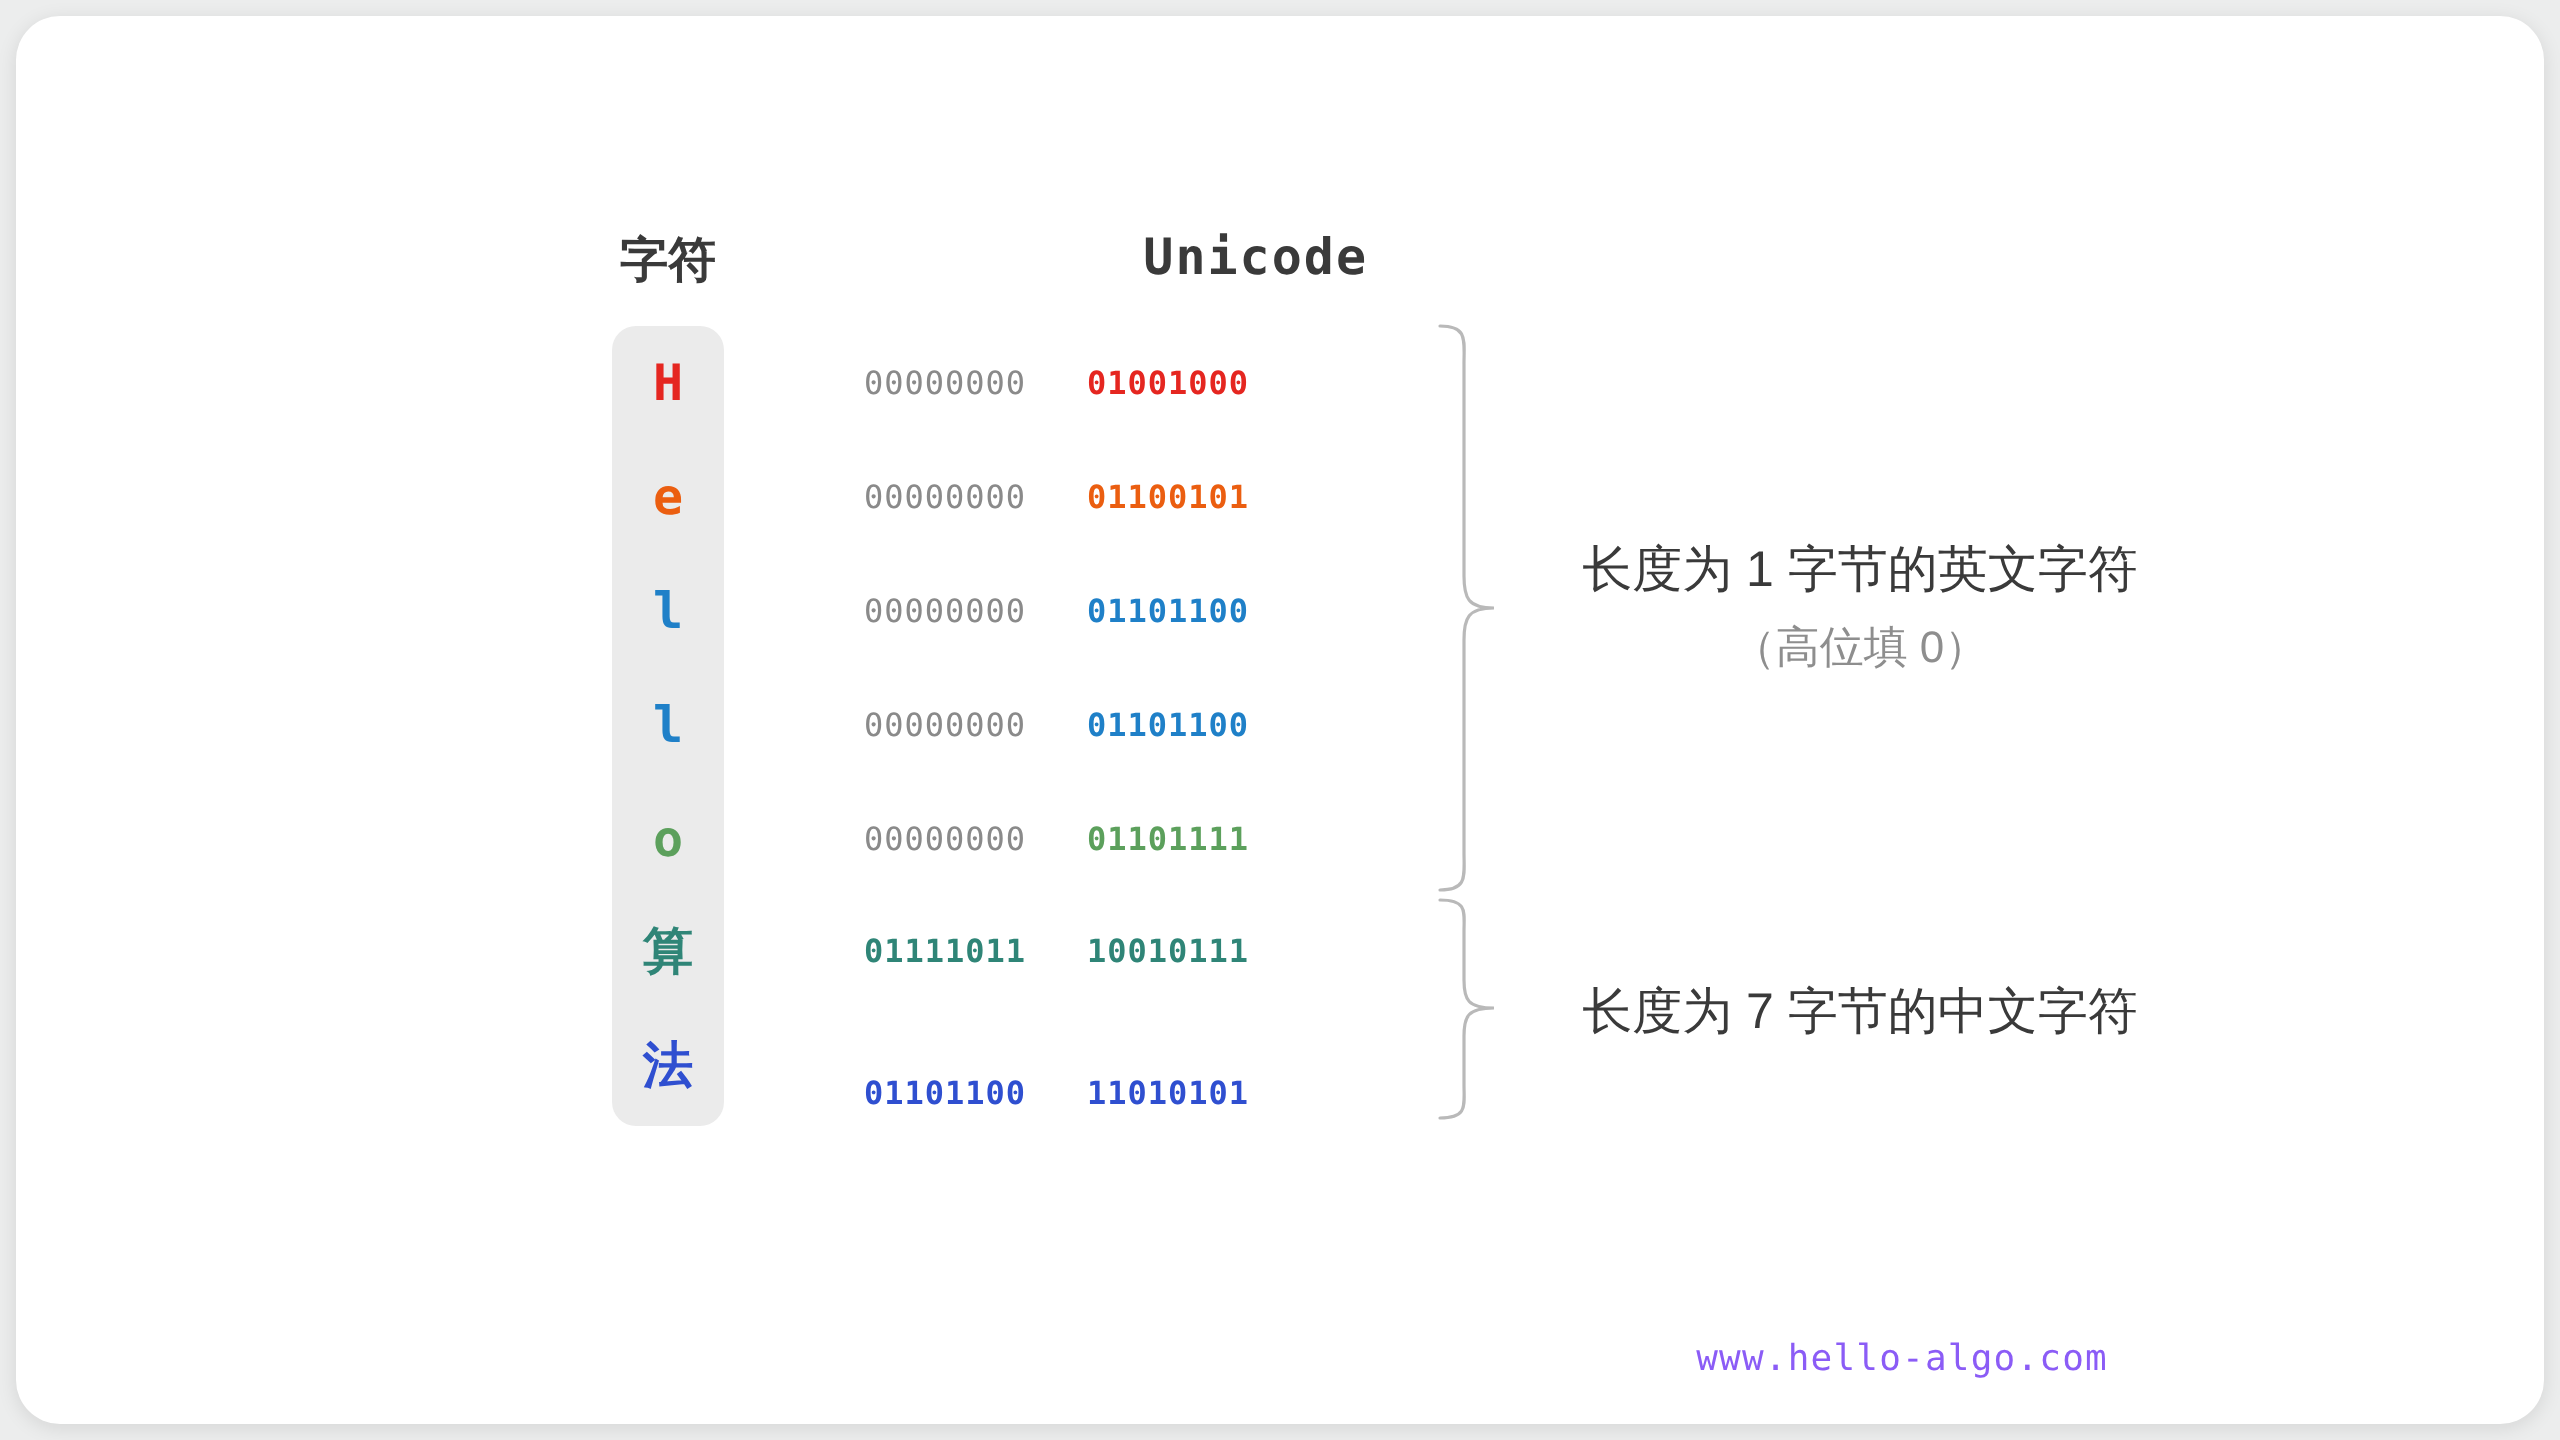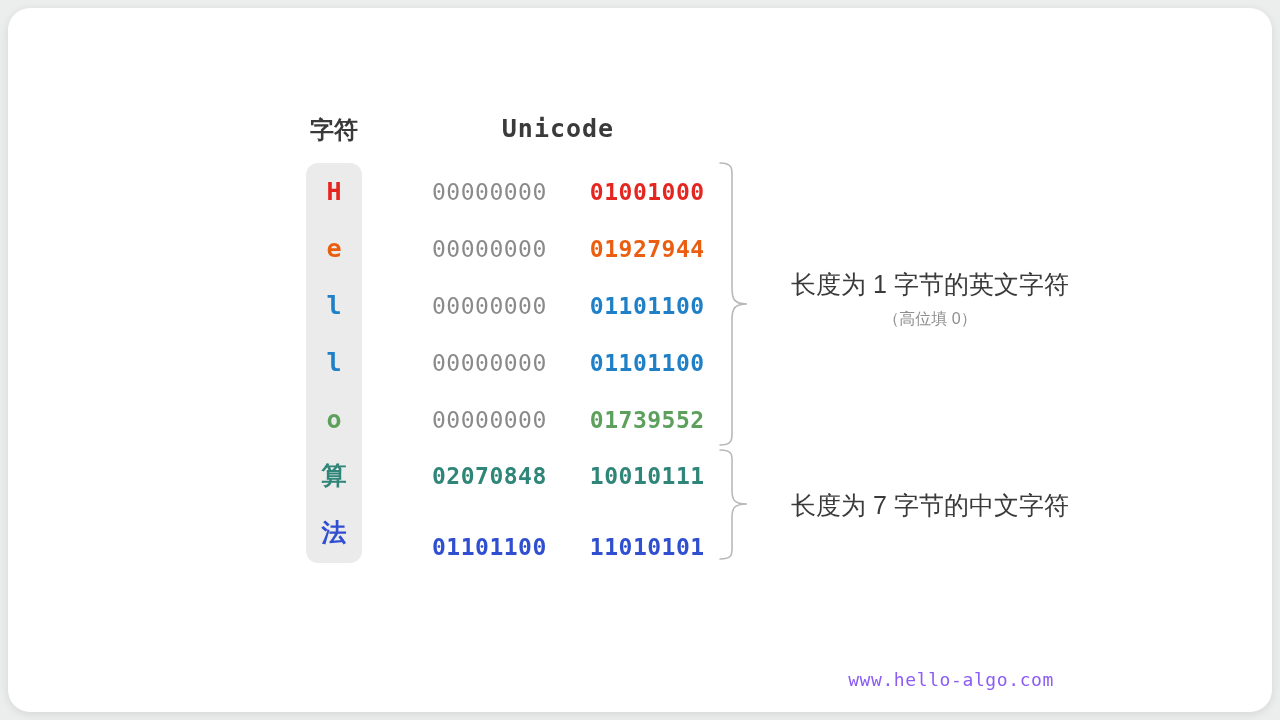--- a/index.html
+++ b/index.html
@@ -43,21 +43,21 @@
     top: 114px;
     width: 56px;
     text-align: center;
     font-size: 24px;
     font-family: "Liberation Sans", sans-serif;
   }
   .hdr-unicode {
     left: 432px;
     top: 114px;
     width: 252px;
-    text-align: center;
+    text-align: right;
     font-size: 25px;
     font-family: "DejaVu Sans Mono", monospace;
     letter-spacing: 1px;
   }
 
   
   .char-box {
     position: absolute;
     left: 306px;
     top: 163px;
@@ -79,21 +79,21 @@
   }
 
   
   .bin-row {
     position: absolute;
     left: 432px;
     width: 260px;
     height: 28px;
     line-height: 28px;
     white-space: nowrap;
-    font-size: 23px;
+    font-size: 16px;
     font-family: "DejaVu Sans Mono", monospace;
     letter-spacing: 0.5px;
   }
   .bin-hi {
     color: #8a8a8a;
     font-weight: normal;
   }
   .bin-hi.filled {
     font-weight: bold;
   }
@@ -112,21 +112,21 @@
     position: absolute;
     text-align: center;
     white-space: nowrap;
     font-family: "Liberation Sans", sans-serif;
   }
   .anno-line1 {
     font-size: 25px;
     color: #3a3a3a;
   }
   .anno-line2 {
-    font-size: 16px;
+    font-size: 22px;
     color: #8e8e8e;
     margin-top: 8px;
   }
 
   
   .watermark {
     position: absolute;
     right: 58px;
     bottom: 30px;
     font-size: 18px;
@@ -156,39 +156,39 @@
   <div class="char-cell" id="cc6" style="top: 519px; color: rgb(47, 79, 208);">法</div>
 
   <div class="bin-row" style="top:178px">
     <span class="bin-hi" id="bh0">00000000</span>
     <span>&nbsp;</span>
     <span class="bin-lo" id="bl0" style="color: rgb(229, 38, 32);">01001000</span>
   </div>
   <div class="bin-row" style="top:235px">
     <span class="bin-hi" id="bh1">00000000</span>
     <span>&nbsp;</span>
-    <span class="bin-lo" id="bl1" style="color: rgb(235, 94, 16);">01927944</span>
+    <span class="bin-lo" id="bl1" style="color: rgb(235, 94, 16);">01100101</span>
   </div>
   <div class="bin-row" style="top:292px">
     <span class="bin-hi" id="bh2">00000000</span>
     <span>&nbsp;</span>
     <span class="bin-lo" id="bl2" style="color: rgb(31, 128, 200);">01101100</span>
   </div>
   <div class="bin-row" style="top:349px">
     <span class="bin-hi" id="bh3">00000000</span>
     <span>&nbsp;</span>
     <span class="bin-lo" id="bl3" style="color: rgb(31, 128, 200);">01101100</span>
   </div>
   <div class="bin-row" style="top:406px">
     <span class="bin-hi" id="bh4">00000000</span>
     <span>&nbsp;</span>
-    <span class="bin-lo" id="bl4" style="color: rgb(92, 160, 92);">01739552</span>
+    <span class="bin-lo" id="bl4" style="color: rgb(92, 160, 92);">01101111</span>
   </div>
   <div class="bin-row" style="top:462px">
-    <span class="bin-hi filled" id="bh5" style="color: rgb(47, 133, 119);">02070848</span>
+    <span class="bin-hi filled" id="bh5" style="color: rgb(47, 133, 119);">01111011</span>
     <span>&nbsp;</span>
     <span class="bin-lo" id="bl5" style="color: rgb(47, 133, 119);">10010111</span>
   </div>
   <div class="bin-row" style="top:533px">
     <span class="bin-hi filled" id="bh6" style="color: rgb(47, 79, 208);">01101100</span>
     <span>&nbsp;</span>
     <span class="bin-lo" id="bl6" style="color: rgb(47, 79, 208);">11010101</span>
   </div>
 
   <svg class="brace" style="left:714px; top:158px; width:40px; height:292px;" viewBox="0 0 40 292">

